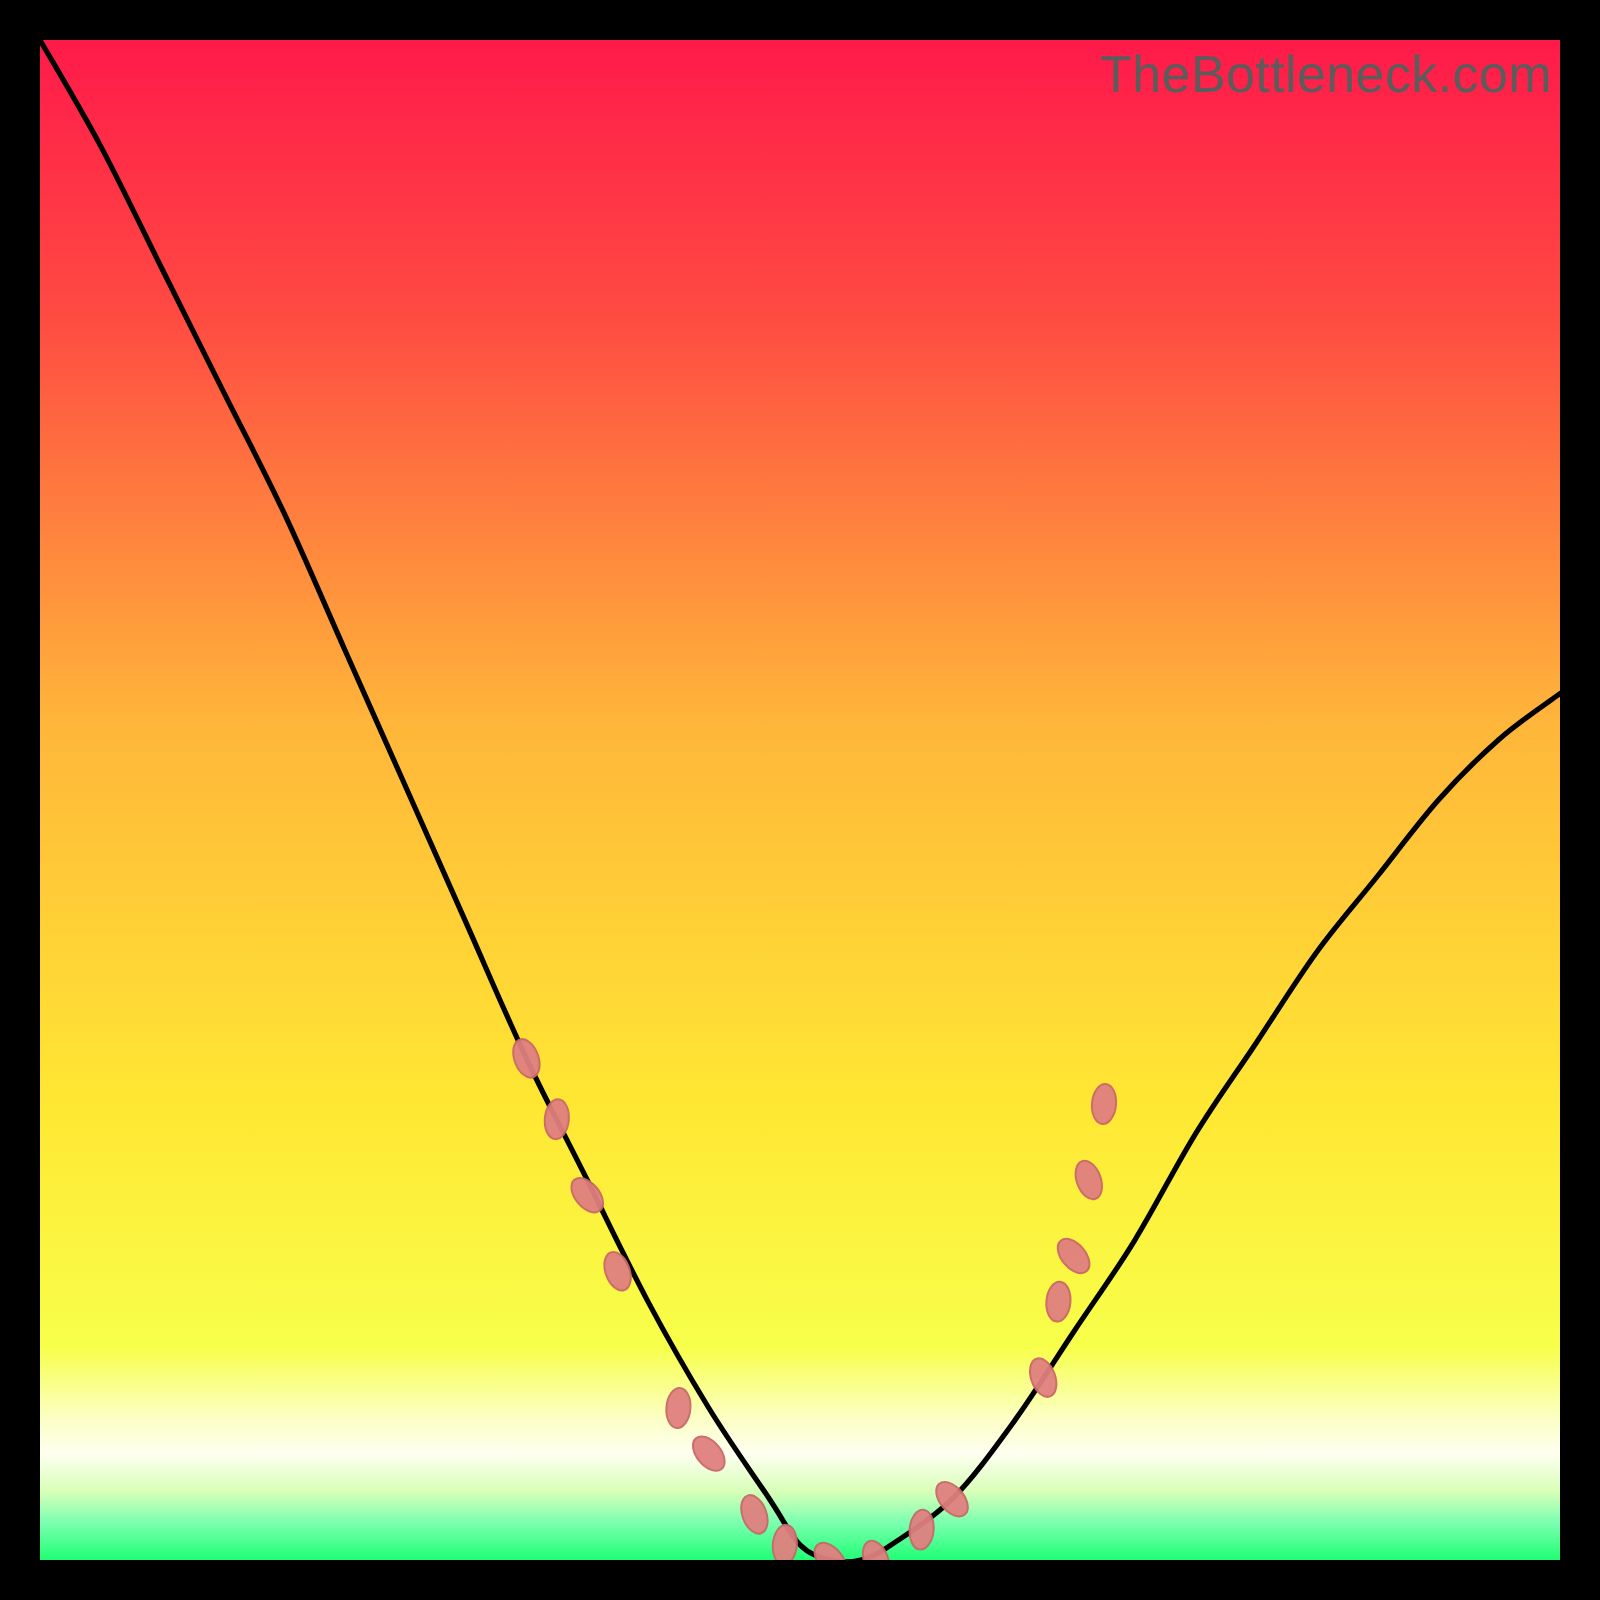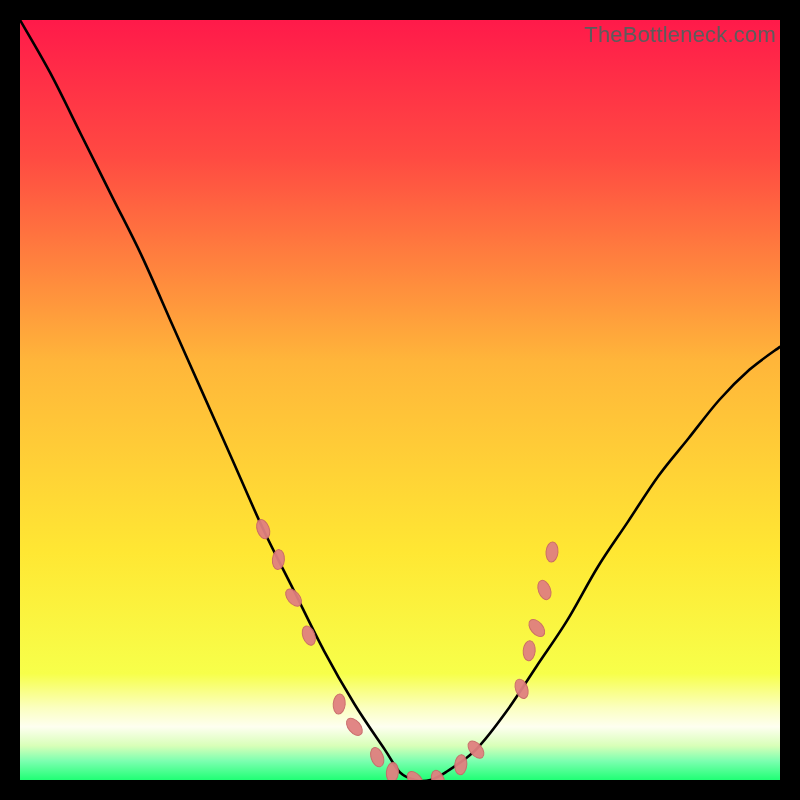--- a/index.html
+++ b/index.html
@@ -24,21 +24,21 @@
     left: 0;
     top: 0;
     width: 760px;
     height: 760px;
   }
   .watermark {
     position: absolute;
     top: 2px;
     right: 4px;
     color: #5c5c5c;
-    font-size: 22px;
+    font-size: 26px;
     font-weight: 400;
     letter-spacing: 0.2px;
     user-select: none;
   }
   svg { display: block; }
 </style>
 </head>
 <body>
 
 <div class="frame">

